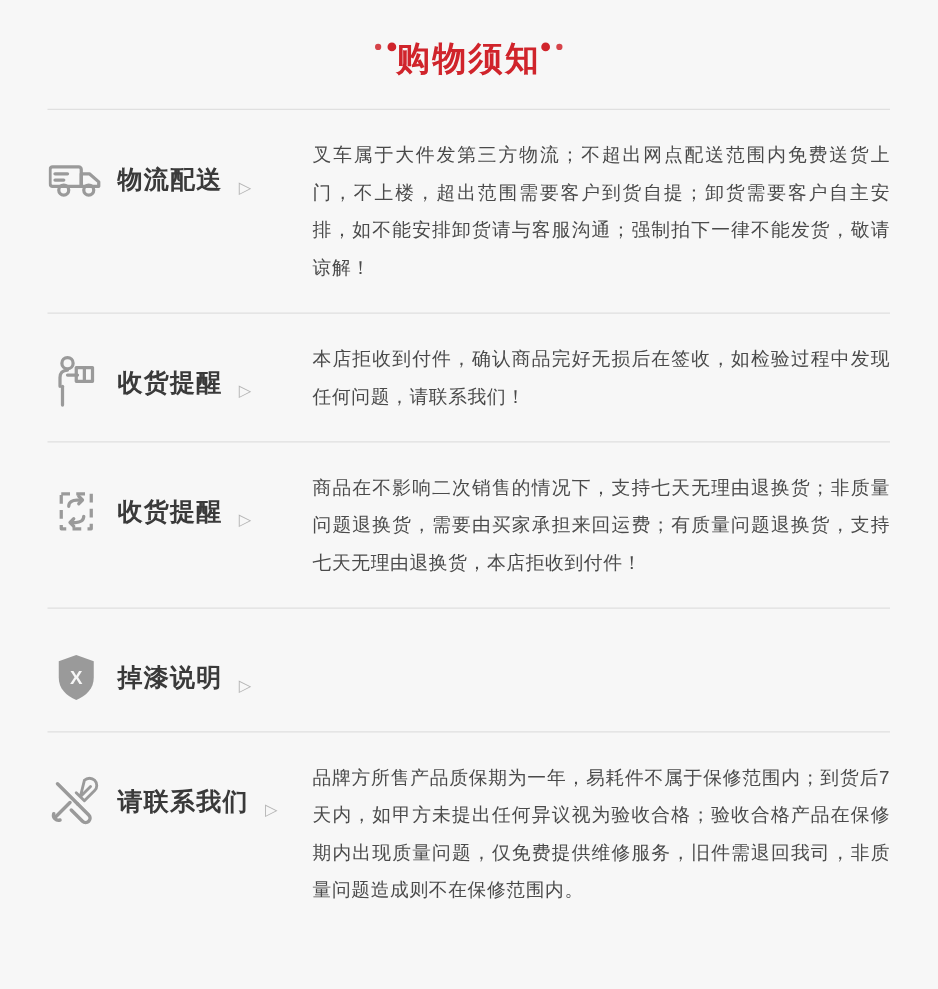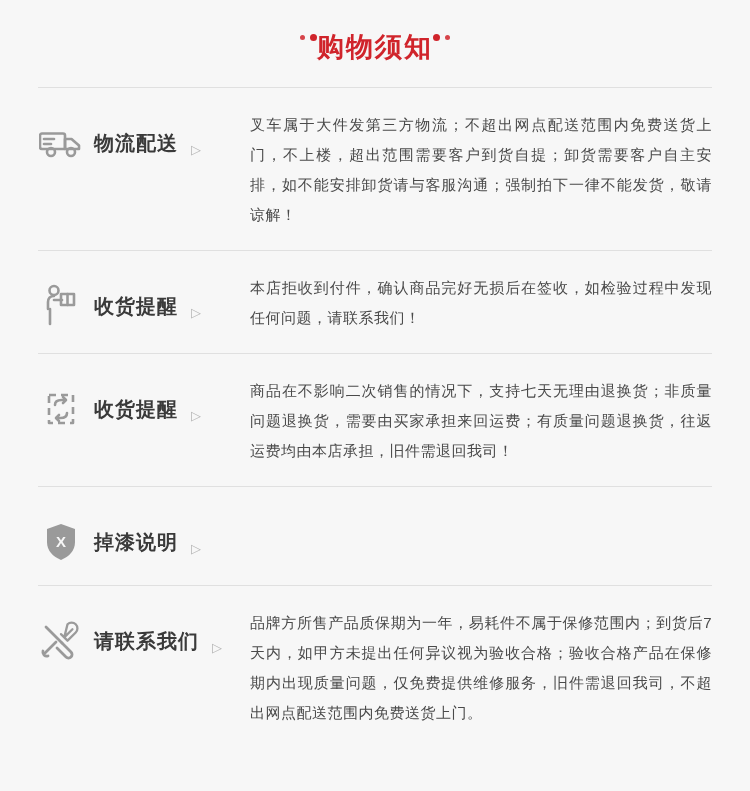--- a/index.html
+++ b/index.html
@@ -178,21 +178,21 @@
             <path d="M8 6 h24 v28 h-24 z" stroke-linejoin="round" stroke-dasharray="7 5"></path>
             <path d="M14 16 c0 -3.5 3 -5 6.5 -5 h4" stroke-linecap="round"></path>
             <path d="M22 8 l3 3 l-3 3" stroke-linecap="round" stroke-linejoin="round"></path>
             <path d="M26 24 c0 3.5 -3 5 -6.5 5 h-4" stroke-linecap="round"></path>
             <path d="M18 32 l-3 -3 l3 -3" stroke-linecap="round" stroke-linejoin="round"></path>
           </svg>
         </span>
         <span class="row-label">收货提醒</span>
         <span class="arrow">▷</span>
       </div>
-      <div class="row-text">商品在不影响二次销售的情况下，支持七天无理由退换货；非质量问题退换货，需要由买家承担来回运费；有质量问题退换货，往返运费均由本店承担，旧件需退回我司！</div>
+      <div class="row-text">商品在不影响二次销售的情况下，支持七天无理由退换货；非质量问题退换货，需要由买家承担来回运费；有质量问题退换货，支持七天无理由退换货，本店拒收到付件！</div>
     </div>
 
     <div class="row">
       <div class="row-left">
         <span class="icon-box">
           <svg width="36" height="42" viewBox="0 0 36 42" fill="none">
             <path d="M18 3 L32 8 v13 c0 9 -6 14.5 -14 18 c-8 -3.5 -14 -9 -14 -18 V8 z" fill="#9a9a9a"></path>
             <text x="18" y="26" text-anchor="middle" font-family="Liberation Sans, sans-serif" font-size="15" font-weight="bold" fill="#f7f7f7">X</text>
           </svg>
         </span>
@@ -208,17 +208,17 @@
             <path d="M6 6 l16 16" stroke-linecap="round"></path>
             <path d="M22 22 l9 9 a3.5 3.5 0 0 1 -5 5 l-9 -9" stroke-linecap="round" stroke-linejoin="round"></path>
             <path d="M36 6 l-10 10 m0 0 l-4 -4 m4 4 l4 4 l10 -10 a7 7 0 0 0 -10 -10 z" stroke-linecap="round" stroke-linejoin="round" transform="translate(-2,0) scale(0.82) translate(6,4)"></path>
             <path d="M5 32 l11 -11" stroke-linecap="round"></path>
             <path d="M3 30 a4 4 0 0 0 5 5" stroke-linecap="round"></path>
           </svg>
         </span>
         <span class="row-label">请联系我们</span>
         <span class="arrow">▷</span>
       </div>
-      <div class="row-text">品牌方所售产品质保期为一年，易耗件不属于保修范围内；到货后7天内，如甲方未提出任何异议视为验收合格；验收合格产品在保修期内出现质量问题，仅免费提供维修服务，旧件需退回我司，不超出网点配送范围内免费送货上门。</div>
+      <div class="row-text">品牌方所售产品质保期为一年，易耗件不属于保修范围内；到货后7天内，如甲方未提出任何异议视为验收合格；验收合格产品在保修期内出现质量问题，仅免费提供维修服务，旧件需退回我司，非质量问题造成则不在保修范围内。</div>
     </div>
 
   </div>
 </div>
 
 </body></html>

